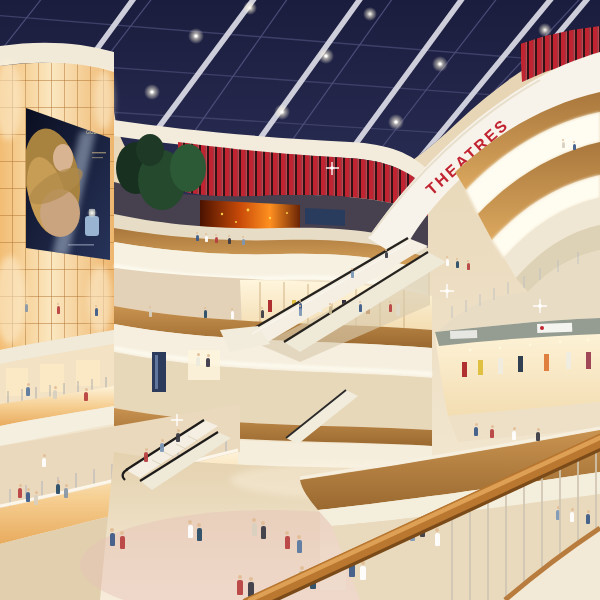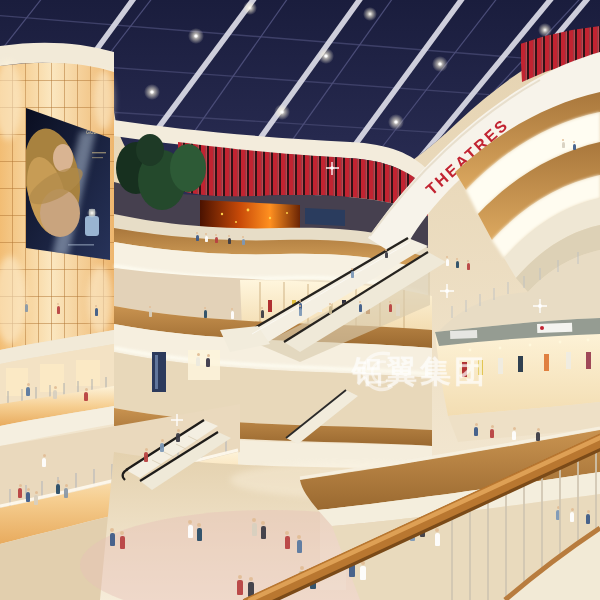--- a/index.html
+++ b/index.html
@@ -601,21 +601,14 @@
         <path d="M578,457 V544"></path>
         <path d="M596,448 V530"></path>
   </g>
   <path d="M505,600 C540,570 570,548 600,528 L600,600 Z" fill="#f2ead6"></path>
   <path d="M505,600 C540,570 570,548 600,528" stroke="#b87c3e" stroke-width="5" fill="none"></path>
   <path d="M248,606 L606,440" stroke="#7a4a18" stroke-width="16" stroke-linecap="round"></path>
   <path d="M248,604 L606,438" stroke="#b97730" stroke-width="13" stroke-linecap="round"></path>
   <path d="M250,600 L604,436" stroke="#e5a85c" stroke-width="4.5" stroke-linecap="round" opacity=".85"></path>
 </svg>
 
-<div class="watermark">
-  <svg width="50" height="56" viewBox="0 0 50 56">
-    <path d="M38,14 C18,10 8,24 13,38 C17,49 31,53 40,46" stroke="rgba(255,255,255,.55)" stroke-width="3.4" fill="none"></path>
-    <path d="M34,22 C24,20 18,28 21,36 C23,42 30,44 35,41" stroke="rgba(255,255,255,.5)" stroke-width="2.6" fill="none"></path>
-  </svg>
-  <span class="wm-text">铝翼集团</span>
+
 </div>
 
-</div>
-
 </body></html>

